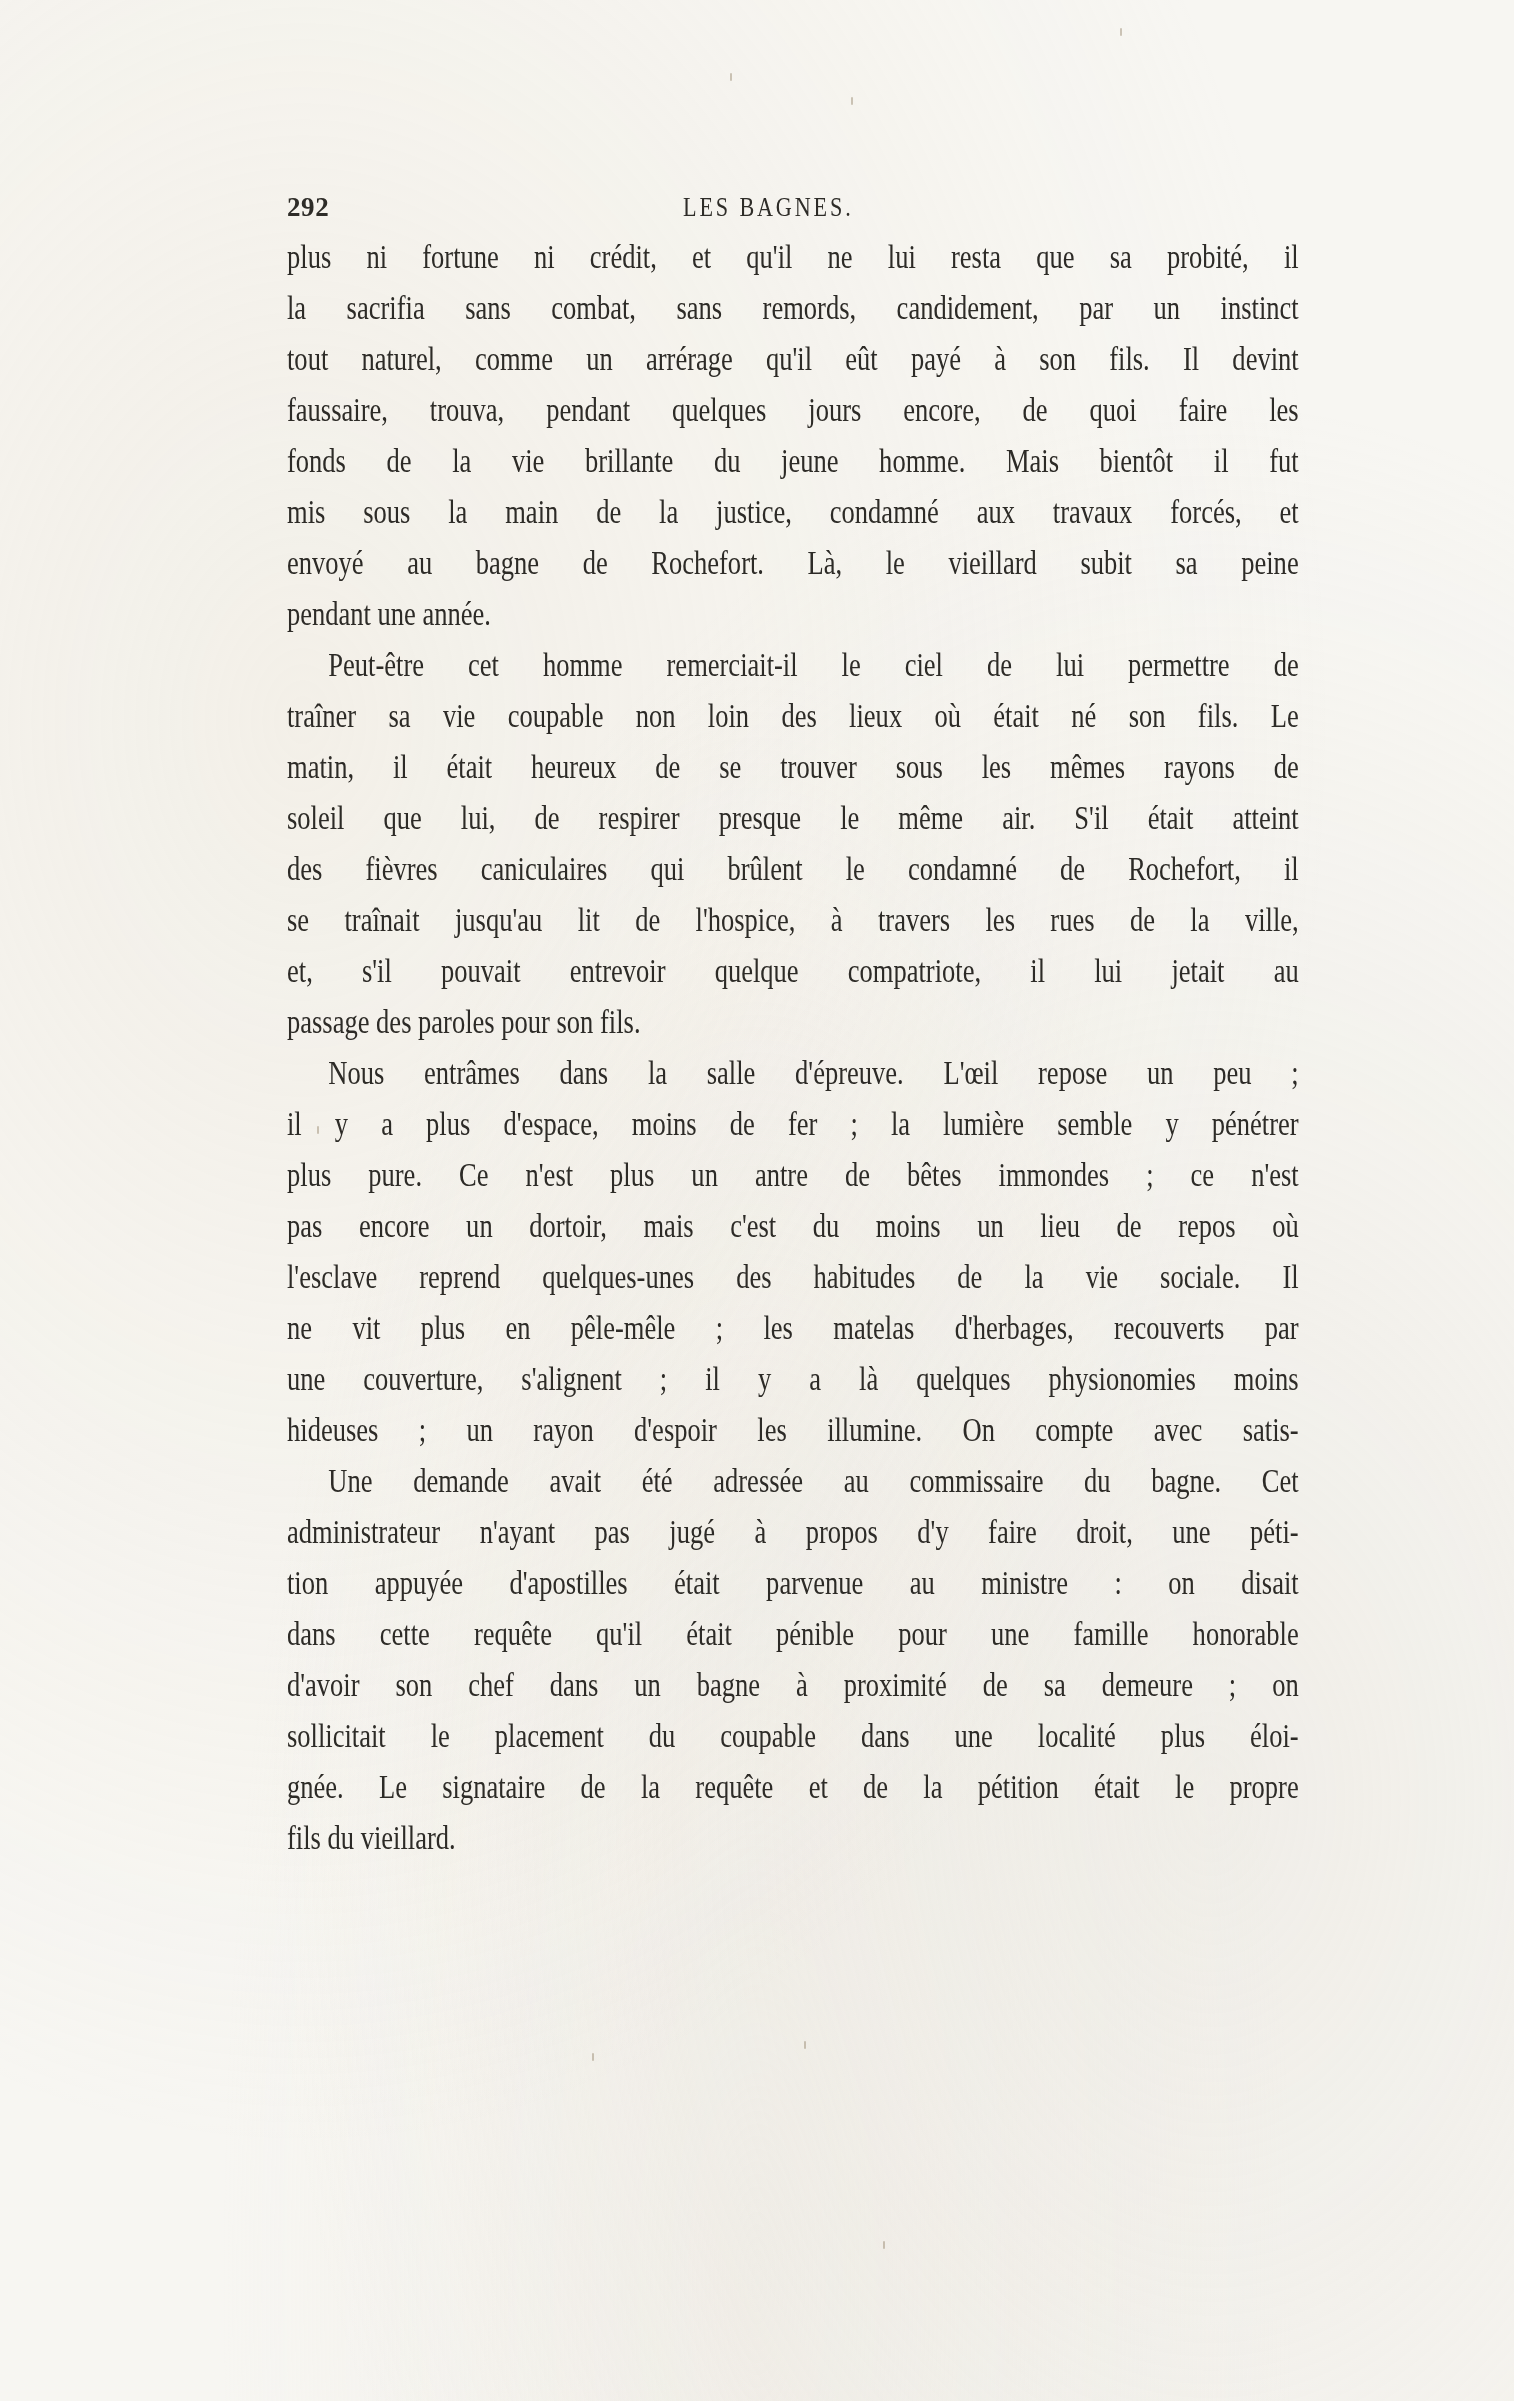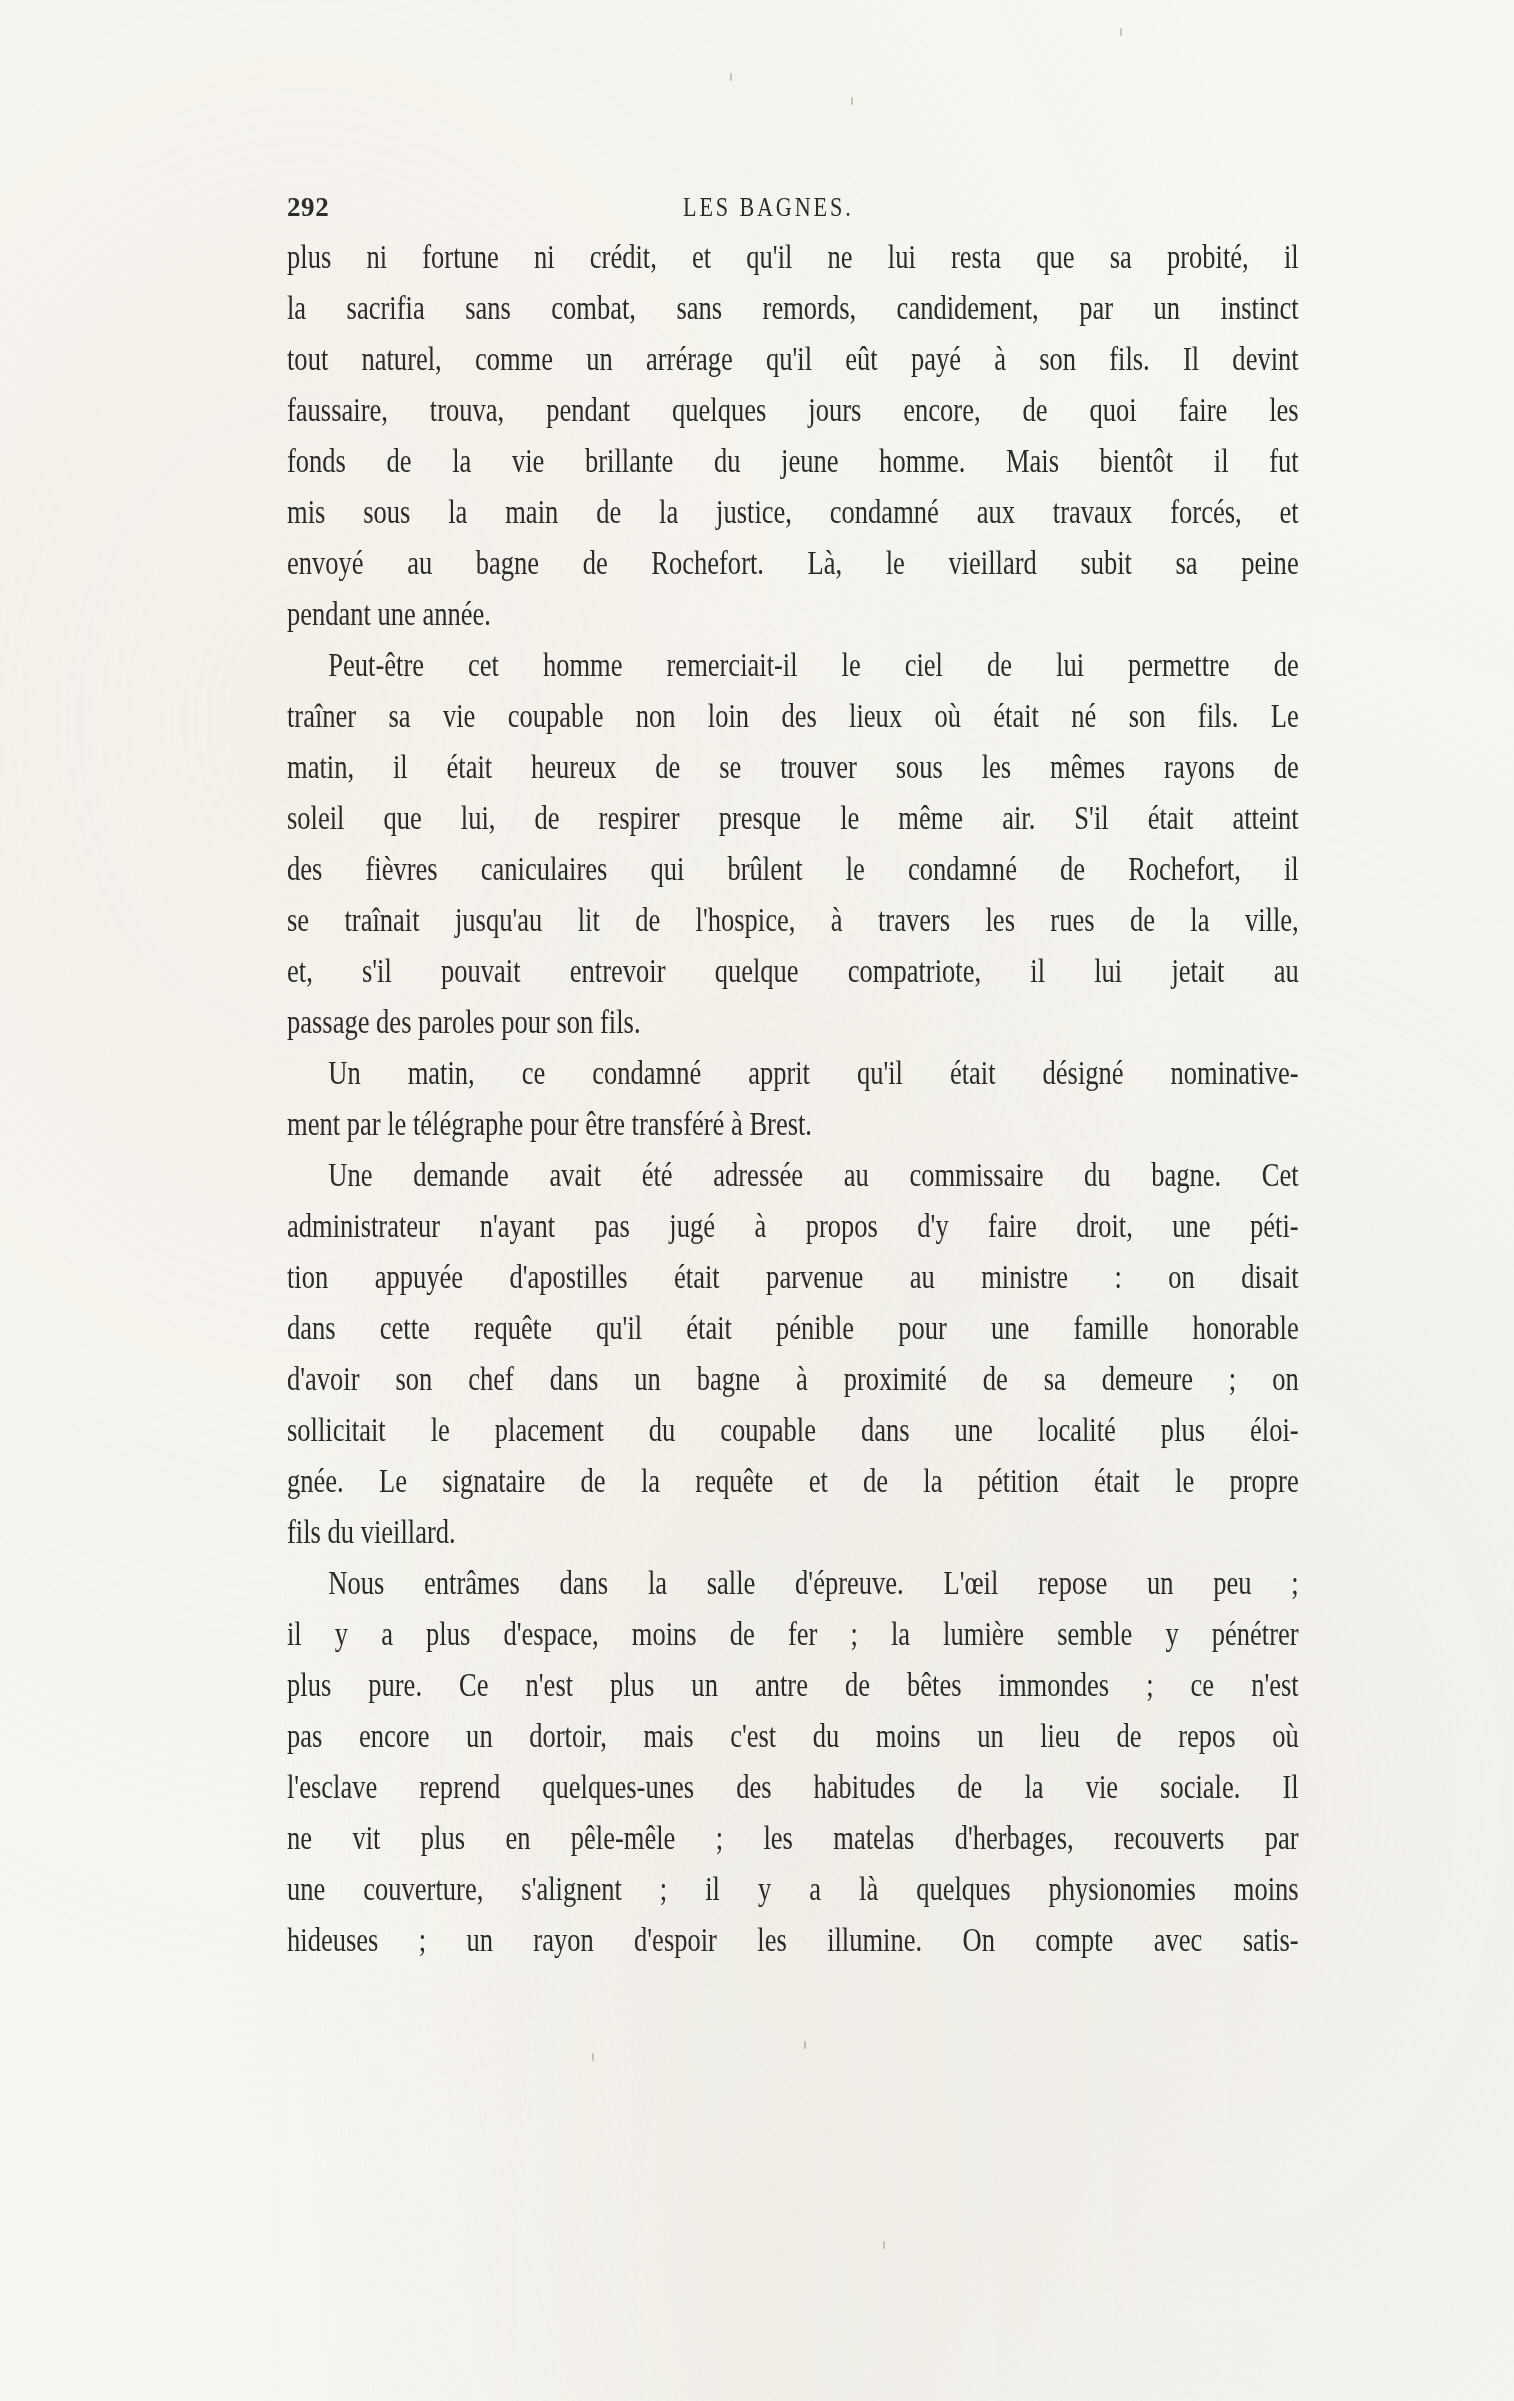--- a/index.html
+++ b/index.html
@@ -119,46 +119,42 @@
       <span class="line indent">Peut-être cet homme remerciait-il le ciel de lui permettre de</span>
       <span class="line">traîner sa vie coupable non loin des lieux où était né son fils. Le</span>
       <span class="line">matin, il était heureux de se trouver sous les mêmes rayons de</span>
       <span class="line">soleil que lui, de respirer presque le même air. S'il était atteint</span>
       <span class="line">des fièvres caniculaires qui brûlent le condamné de Rochefort, il</span>
       <span class="line">se traînait jusqu'au lit de l'hospice, à travers les rues de la ville,</span>
       <span class="line">et, s'il pouvait entrevoir quelque compatriote, il lui jetait au</span>
       <span class="line last">passage des paroles pour son fils.</span>
     </div>
 
+
+
     <div class="paragraph">
-      <span class="line indent">Un matin, ce condamné apprit qu'il était désigné nominative-</span>
-      <span class="line last">ment par le télégraphe pour être transféré à Brest.</span>
+      <span class="line indent">Nous entrâmes dans la salle d'épreuve. L'œil repose un peu ;</span>
+      <span class="line">il y a plus d'espace, moins de fer ; la lumière semble y pénétrer</span>
+      <span class="line">plus pure. Ce n'est plus un antre de bêtes immondes ; ce n'est</span>
+      <span class="line">pas encore un dortoir, mais c'est du moins un lieu de repos où</span>
+      <span class="line">l'esclave reprend quelques-unes des habitudes de la vie sociale. Il</span>
+      <span class="line">ne vit plus en pêle-mêle ; les matelas d'herbages, recouverts par</span>
+      <span class="line">une couverture, s'alignent ; il y a là quelques physionomies moins</span>
+      <span class="line">hideuses ; un rayon d'espoir les illumine. On compte avec satis-</span>
     </div>
-
 
     <div class="paragraph">
       <span class="line indent">Une demande avait été adressée au commissaire du bagne. Cet</span>
       <span class="line">administrateur n'ayant pas jugé à propos d'y faire droit, une péti-</span>
       <span class="line">tion appuyée d'apostilles était parvenue au ministre : on disait</span>
       <span class="line">dans cette requête qu'il était pénible pour une famille honorable</span>
       <span class="line">d'avoir son chef dans un bagne à proximité de sa demeure ; on</span>
       <span class="line">sollicitait le placement du coupable dans une localité plus éloi-</span>
       <span class="line">gnée. Le signataire de la requête et de la pétition était le propre</span>
       <span class="line last">fils du vieillard.</span>
-    </div>
-
-    <div class="paragraph">
-      <span class="line indent">Nous entrâmes dans la salle d'épreuve. L'œil repose un peu ;</span>
-      <span class="line">il y a plus d'espace, moins de fer ; la lumière semble y pénétrer</span>
-      <span class="line">plus pure. Ce n'est plus un antre de bêtes immondes ; ce n'est</span>
-      <span class="line">pas encore un dortoir, mais c'est du moins un lieu de repos où</span>
-      <span class="line">l'esclave reprend quelques-unes des habitudes de la vie sociale. Il</span>
-      <span class="line">ne vit plus en pêle-mêle ; les matelas d'herbages, recouverts par</span>
-      <span class="line">une couverture, s'alignent ; il y a là quelques physionomies moins</span>
-      <span class="line">hideuses ; un rayon d'espoir les illumine. On compte avec satis-</span>
     </div>
 
   </div>
 
   <span class="speck" style="left:1120px; top:28px;"></span>
   <span class="speck" style="left:851px; top:97px;"></span>
   <span class="speck" style="left:730px; top:73px;"></span>
   <span class="speck" style="left:804px; top:2041px;"></span>
   <span class="speck" style="left:592px; top:2053px;"></span>
   <span class="speck" style="left:883px; top:2241px;"></span>

